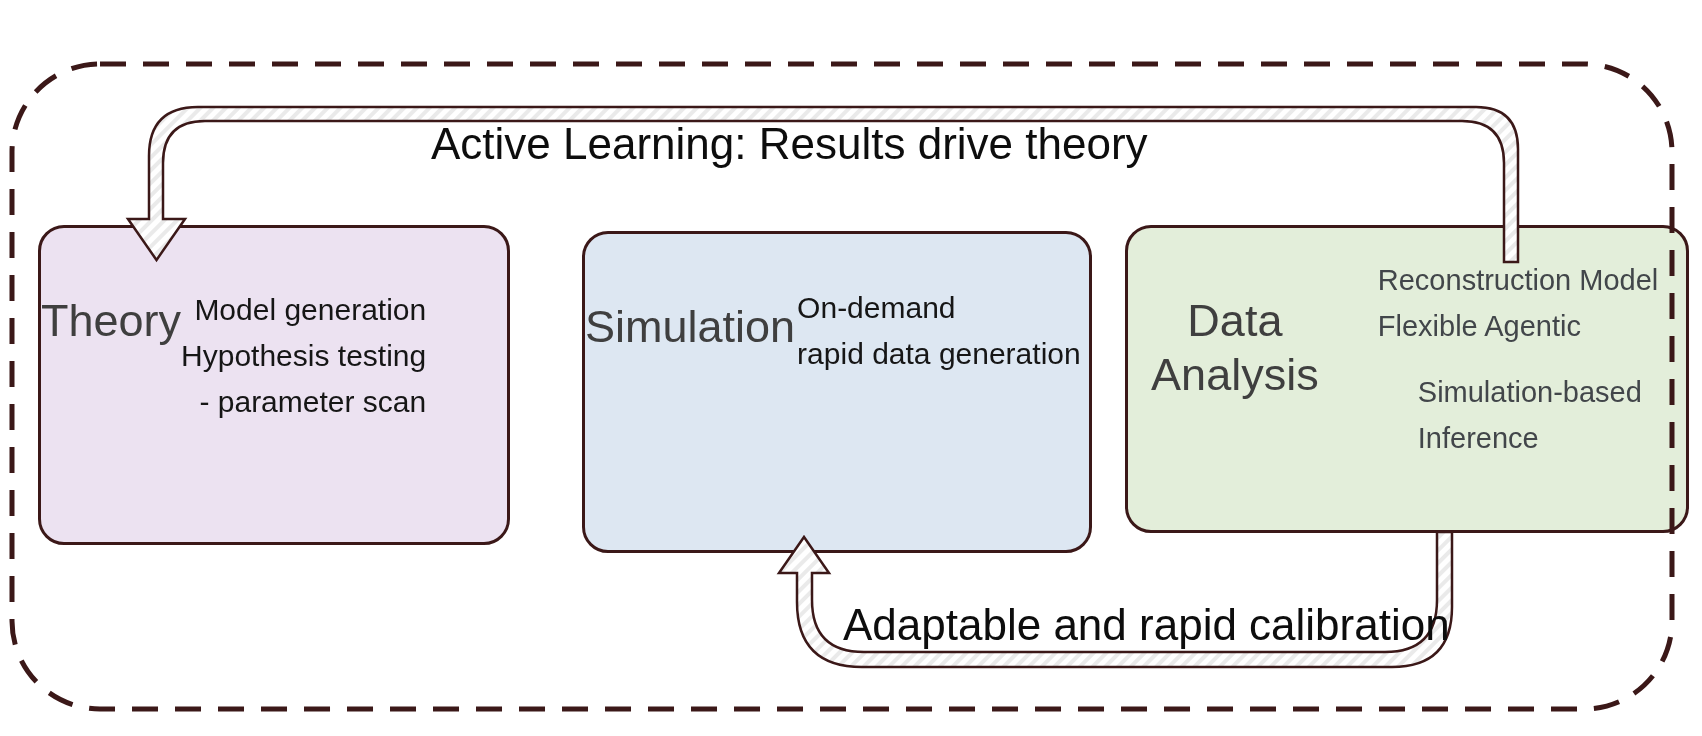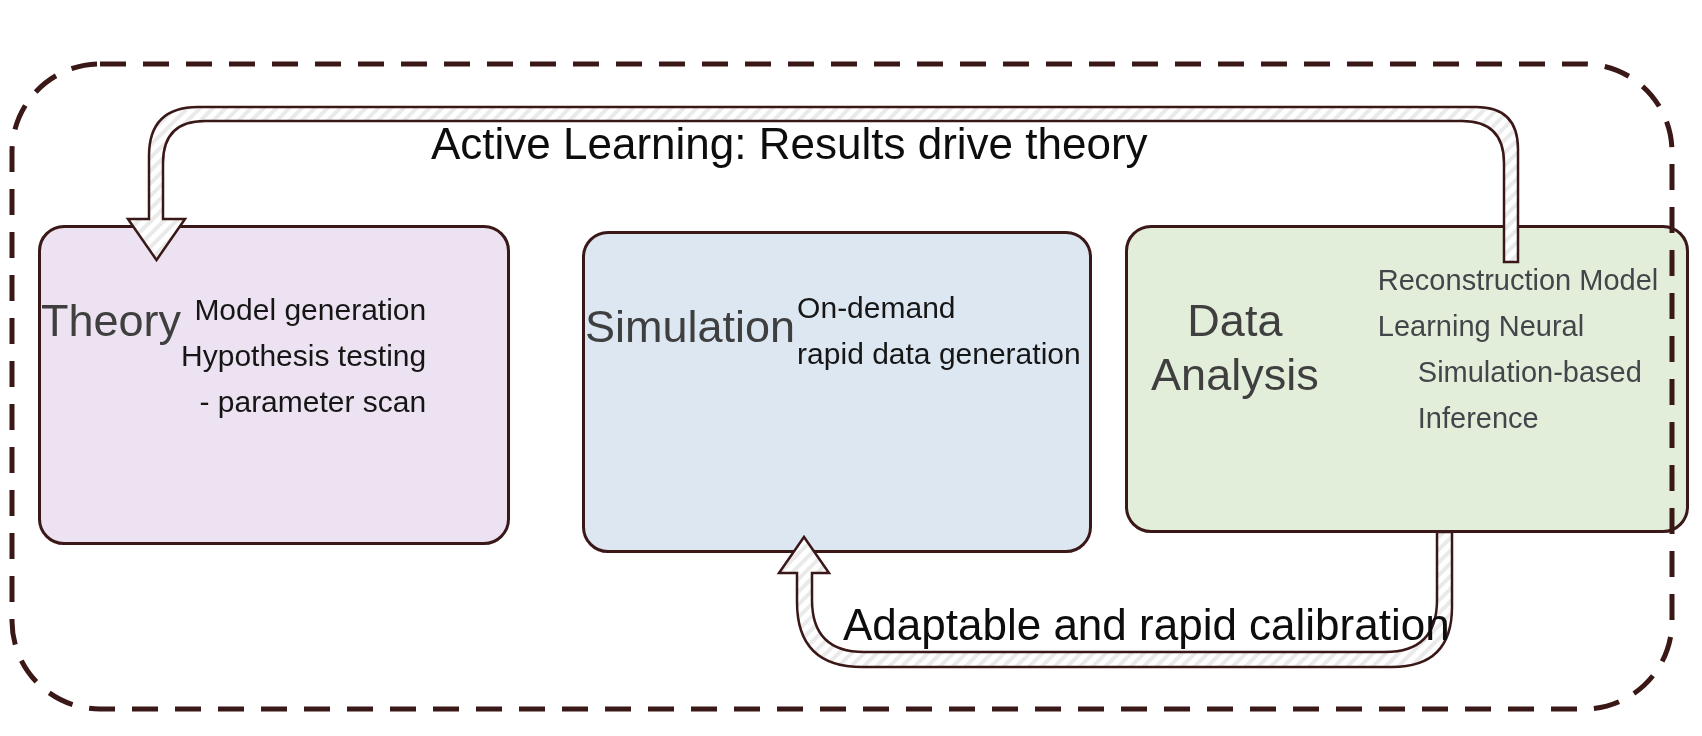--- a/index.html
+++ b/index.html
@@ -22,21 +22,21 @@
   #box-theory{left:38px;top:225px;width:472px;height:320px;}
   #box-simulation{left:582px;top:223px;width:510px;height:322px;margin-top:8px;}
   #box-data-analysis{left:1125px;top:225px;width:564px;height:308px;}
   .box-title{
     margin-top:66px;font-size:45px;line-height:54px;color:#3f3f3f;text-align:center;
   }
   .box-body{font-size:30px;line-height:46px;color:#161616;}
   #box-theory .box-body{margin-top:59px;text-align:right;}
   #box-simulation .box-body{margin-top:51px;text-align:left;padding-left:2px;}
   #box-data-analysis .box-body{margin-top:29px;text-align:left;padding-left:36px;font-size:29px;color:#42464a;}
-  #box-data-analysis .box-line.indented{margin-left:40px;}
+  #box-data-analysis .box-line.indented{margin-left:40px;margin-top:20px;}
   .box-line{display:block;}
   #arrow-layer{
     position:absolute;left:0;top:0;width:1702px;height:736px;z-index:2;pointer-events:none;
   }
 </style>
 </head>
 <body>
 
 <div id="stage">
 
@@ -55,21 +55,21 @@
     <div class="box-body">
       <span class="box-line">On-demand</span>
       <span class="box-line">rapid data generation</span>
     </div>
   </div>
 
   <div class="box" id="box-data-analysis" style="background-color: rgb(227, 238, 218);">
     <div class="box-title">Data Analysis</div>
     <div class="box-body">
       <span class="box-line">Reconstruction Model</span>
-      <span class="box-line">Learning Neural</span>
+      <span class="box-line">Flexible Agentic</span>
       <span class="box-line indented">Simulation-based Inference</span>
     </div>
   </div>
 
   <svg id="arrow-layer" viewBox="0 0 1702 736" xmlns="http://www.w3.org/2000/svg">
     <defs>
       <pattern id="hatch" width="9" height="9" patternUnits="userSpaceOnUse" patternTransform="rotate(45)">
         <rect width="9" height="9" fill="#ffffff"></rect>
         <rect width="4" height="9" fill="#eaeaea"></rect>
       </pattern>

